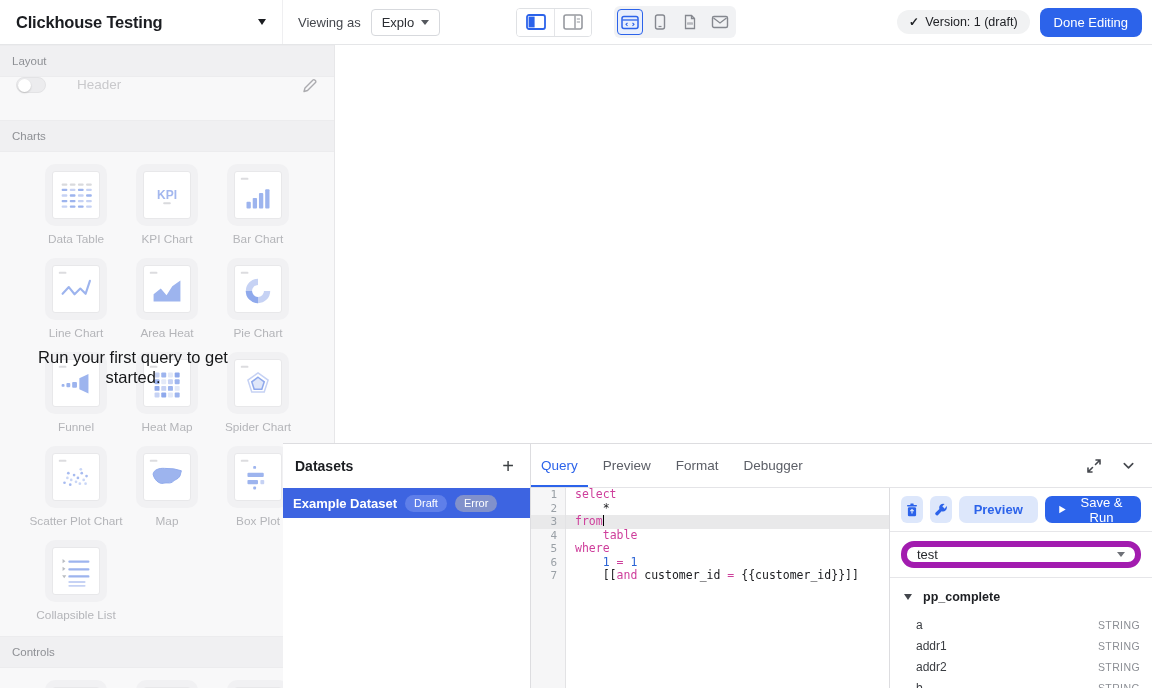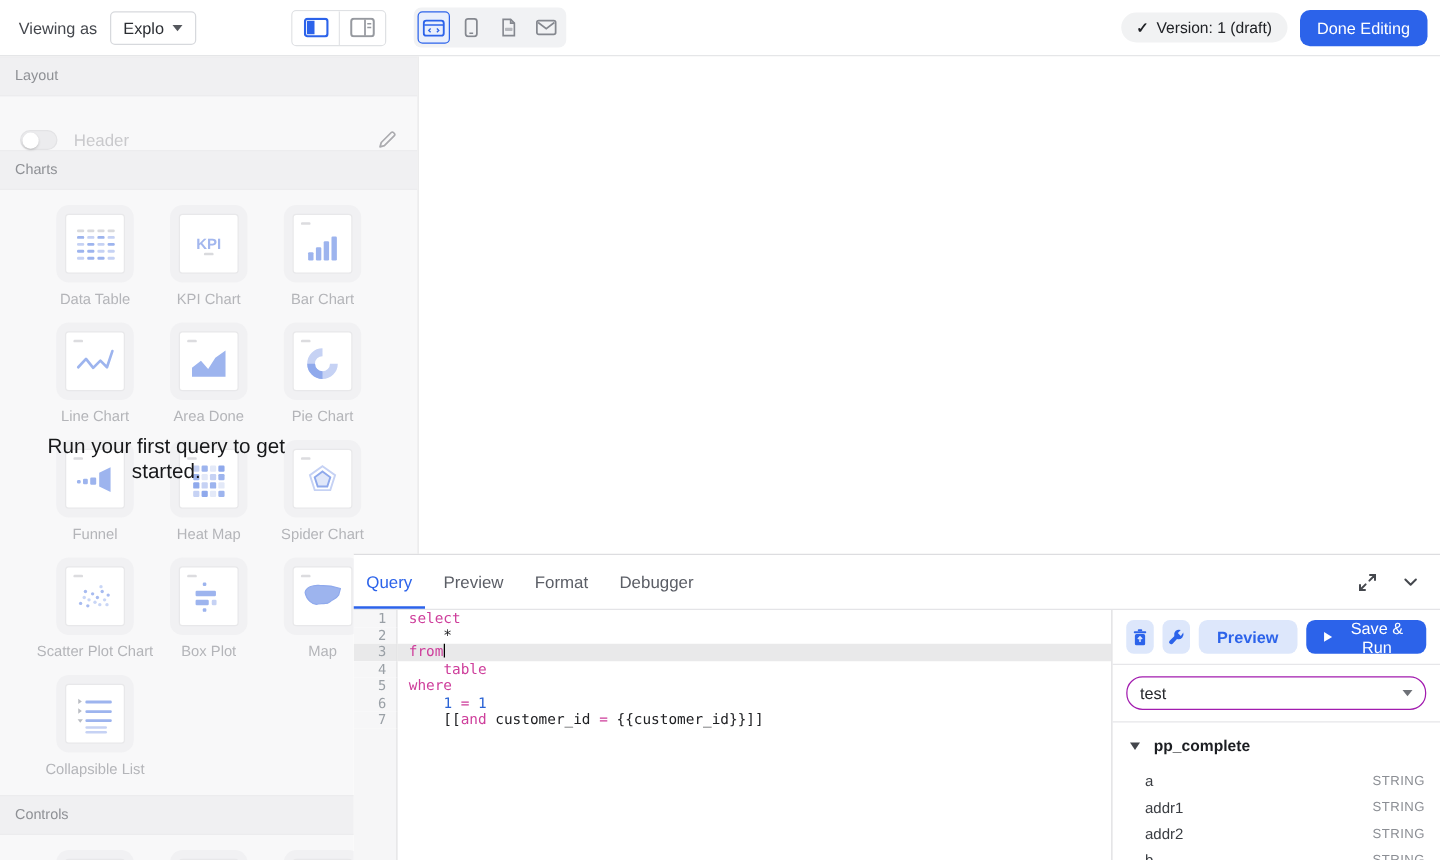--- a/index.html
+++ b/index.html
@@ -37,21 +37,21 @@
     align-items:center; gap:6px; font-size:12.5px; color:#202226; cursor:pointer; }
   .version-pill .check { font-size:12px; font-weight:600; }
   .done-btn { background:var(--accent); color:#fff; border:none; border-radius:8px; height:29px;
     padding:0 14px; font-size:13px; font-weight:400; }
 
   
   .sidebar { position:absolute; top:45px; left:0; width:335px; bottom:0; background:#f8f8f9;
     border-right:1px solid #e7e7e9; overflow:hidden; z-index:2; }
   .section-strip { height:32px; background:#f0f0f2; display:flex; align-items:center; padding:0 12px;
     color:#8e9095; font-size:11.5px; border-top:1px solid #ececee; border-bottom:1px solid #ececee; }
-  .header-row { height:43px; display:flex; align-items:flex-end; padding:0 16px 0 16px; gap:13px; }
+  .header-row { height:43px; display:flex; align-items:flex-start; padding:0 16px 0 16px; gap:31px; }
   .toggle { width:30px; height:16px; border-radius:9px; background:#ececee; border:1px solid #e3e3e5; position:relative; cursor:pointer; }
   .toggle .knob { position:absolute; left:1px; top:0.5px; width:13px; height:13px; border-radius:50%;
     background:#fff; box-shadow:0 1px 2px rgba(0,0,0,.18); }
   .header-label { color:#c9c9cc; font-size:13.5px; }
   .pencil-btn { margin-left:auto; background:none; border:none; color:#ababaf; display:flex; padding:0; }
   .charts-grid { display:grid; grid-template-columns:repeat(3,91px); justify-content:center;
     row-gap:12px; padding:12px 0 14px; }
   .chart-item { display:flex; flex-direction:column; align-items:center; cursor:pointer; }
   .chart-pad { width:62px; height:62px; background:#f1f1f3; border-radius:10px; display:flex;
     align-items:center; justify-content:center; }
@@ -101,33 +101,37 @@
 
   .tools-col { width:263px; border-left:1px solid #dddde0; display:flex; flex-direction:column; }
   .tools-row { display:flex; align-items:center; gap:7px; padding:8px 11px; border-bottom:1px solid #e6e6e9; }
   .icon-btn { width:27px; height:27px; border-radius:6px; background:#dde7fb; border:none;
     display:flex; align-items:center; justify-content:center; color:var(--accent); padding:0; }
   .preview-btn { height:27px; border-radius:7px; background:#dde7fb; color:var(--accent);
     font-size:13px; font-weight:600; border:none; padding:0 15px; }
   .save-btn { height:27px; margin-left:auto; border-radius:7px; background:var(--accent); color:#fff;
     font-size:13px; font-weight:400; border:none; padding:0 12px; display:flex; align-items:center; gap:7px; }
   .select-row { padding:9px 11px; border-bottom:1px solid #e6e6e9; }
-  .table-select { height:27px; border:1px solid #a21caf; border-radius:13px; background:#fff;
+  .table-select { height:27px; border:6px solid #a21caf; border-radius:13px; background:#fff;
     display:flex; align-items:center; justify-content:space-between; padding:0 10px; font-size:13px; color:#26282c; cursor:pointer; }
   .schema { padding:12px 12px 0 14px; }
   .schema-head { display:flex; align-items:center; gap:11px; margin-bottom:10px; cursor:pointer; }
   .schema-name { font-weight:700; font-size:12.5px; color:#1c1e22; }
   .field-row { display:flex; align-items:center; height:21px; padding-left:12px; cursor:pointer; }
   .field-name { color:#3a3d42; font-size:12px; }
   .field-type { margin-left:auto; color:#8b8e94; font-size:10.5px; letter-spacing:.4px; }
 </style>
 </head>
 <body style="--accent: #2c63ea; --dsbg: #3d64e1; --badge-draft: #5f7fe9; --badge-error: #8191cb; --kw: #ce3e9b; --num: #2a63d5; --op: #ce3e9b;">
 
 <header class="topbar">
+  <div class="tb-left">
+    <span class="tb-title">Clickhouse Testing</span>
+    <span class="tri dn-dark"></span>
+  </div>
   <span class="viewing-as">Viewing as</span>
   <button class="explo-btn">
     <span>Explo</span>
     <span class="tri dn-mid"></span>
   </button>
   <div class="panel-group">
     <button class="pg-btn">
       <svg width="20" height="16" viewBox="0 0 20 16">
           <rect x="1" y="1" width="18" height="14" rx="2" fill="none" stroke="#2c63ea" stroke-width="1.8"></rect>
           <rect x="2.6" y="2.6" width="6" height="10.8" fill="#2c63ea"></rect>
@@ -265,21 +269,21 @@
       </div>
       <div class="chart-item">
         <div class="chart-pad">
           <div class="iconbox">
             <svg width="46" height="46" viewBox="0 0 48 48">
               <rect x="6" y="6" width="8" height="2.2" rx="1" fill="#dcdcdf"></rect>
               <path d="M10,37 L10,29.5 L17.5,23.5 L23.5,30.5 L29.5,21 L38,15 L38,37 Z" fill="#9db4ee"></path>
             </svg>
           </div>
         </div>
-        <div class="chart-label">Area Done</div>
+        <div class="chart-label">Area Heat</div>
       </div>
       <div class="chart-item">
         <div class="chart-pad">
           <div class="iconbox">
             <svg width="46" height="46" viewBox="0 0 48 48">
               <rect x="6" y="6" width="8" height="2.2" rx="1" fill="#dcdcdf"></rect>
               <circle cx="24" cy="26" r="9.5" fill="none" stroke="#c6d2f4" stroke-width="6.5"></circle>
               <path d="M24,16.5 A9.5,9.5 0 0 1 33.5,26" fill="none" stroke="#fff" stroke-width="8"></path>
               <path d="M24,35.5 A9.5,9.5 0 0 1 14.5,26" fill="none" stroke="#8fa9ec" stroke-width="6.5"></path>
             </svg>
@@ -361,40 +365,40 @@
             </svg>
           </div>
         </div>
         <div class="chart-label">Scatter Plot Chart</div>
       </div>
       <div class="chart-item">
         <div class="chart-pad">
           <div class="iconbox">
             <svg width="46" height="46" viewBox="0 0 48 48">
               <rect x="6" y="6" width="8" height="2.2" rx="1" fill="#dcdcdf"></rect>
+              <path d="M9.5,21 C10,16.5 16,14.5 21.5,15 L31,15.5 L39,17.5 L37.5,23 C35.5,26.5 32.5,26.5 30.5,28.5 C27.5,31.5 24,29.5 20.5,30.5 C15.5,31.8 10.5,26.5 9.5,21 Z" fill="#9db4ee" stroke="#8fa9ec" stroke-width="1" stroke-linejoin="round"></path>
+            </svg>
+          </div>
+        </div>
+        <div class="chart-label">Map</div>
+      </div>
+      <div class="chart-item">
+        <div class="chart-pad">
+          <div class="iconbox">
+            <svg width="46" height="46" viewBox="0 0 48 48">
+              <rect x="6" y="6" width="8" height="2.2" rx="1" fill="#dcdcdf"></rect>
               <rect x="19" y="12.5" width="3" height="3" rx="1" fill="#9db4ee"></rect>
               <rect x="13" y="19.5" width="17" height="4.5" rx="1" fill="#9db4ee"></rect>
               <rect x="13" y="27" width="11" height="4.5" rx="1" fill="#9db4ee"></rect>
               <rect x="26.5" y="27" width="4" height="4.5" rx="1" fill="#c6d2f4"></rect>
               <rect x="19" y="34" width="3" height="3" rx="1" fill="#9db4ee"></rect>
             </svg>
           </div>
         </div>
         <div class="chart-label">Box Plot</div>
-      </div>
-      <div class="chart-item">
-        <div class="chart-pad">
-          <div class="iconbox">
-            <svg width="46" height="46" viewBox="0 0 48 48">
-              <rect x="6" y="6" width="8" height="2.2" rx="1" fill="#dcdcdf"></rect>
-              <path d="M9.5,21 C10,16.5 16,14.5 21.5,15 L31,15.5 L39,17.5 L37.5,23 C35.5,26.5 32.5,26.5 30.5,28.5 C27.5,31.5 24,29.5 20.5,30.5 C15.5,31.8 10.5,26.5 9.5,21 Z" fill="#9db4ee" stroke="#8fa9ec" stroke-width="1" stroke-linejoin="round"></path>
-            </svg>
-          </div>
-        </div>
-        <div class="chart-label">Map</div>
       </div>
       <div class="chart-item">
         <div class="chart-pad">
           <div class="iconbox">
             <svg width="46" height="46" viewBox="0 0 48 48">
               <path d="M10,11.5 l3,2.2 -3,2.2 Z" fill="#b9bcc2"></path>
               <rect x="16" y="13" width="22" height="2.4" rx="1" fill="#9db4ee"></rect>
               <path d="M10,19.5 l3,2.2 -3,2.2 Z" fill="#b9bcc2"></path>
               <rect x="16" y="21" width="22" height="2.4" rx="1" fill="#9db4ee"></rect>
               <path d="M9.5,28.5 l2.2,3 2.2,-3 Z" fill="#b9bcc2"></path>
@@ -442,20 +446,33 @@
           </div>
         </div>
       </div>
     </div>
 </aside>
 
 <main class="canvas"></main>
 <div class="empty-state">Run your first query to get started.</div>
 
 <section class="bottom">
+  <div class="datasets-col">
+    <div class="ds-head">
+      <span class="ds-title">Datasets</span>
+      <button class="ds-add">+</button>
+    </div>
+    <div id="dsList">
+        <div class="ds-item">
+          <span class="ds-name">Example Dataset</span>
+          <span class="badge badge-draft">Draft</span>
+          <span class="badge badge-error">Error</span>
+        </div>
+      </div>
+  </div>
 
   <div class="editor-region">
     <div class="tabs-row">
       <div style="display:flex;height:100%;justify-content:flex-end;" id="tabsWrap">
           <span class="tab active">Query</span>
           <span class="tab">Preview</span>
           <span class="tab">Format</span>
           <span class="tab">Debugger</span>
         </div>
       <div class="tabs-icons">

